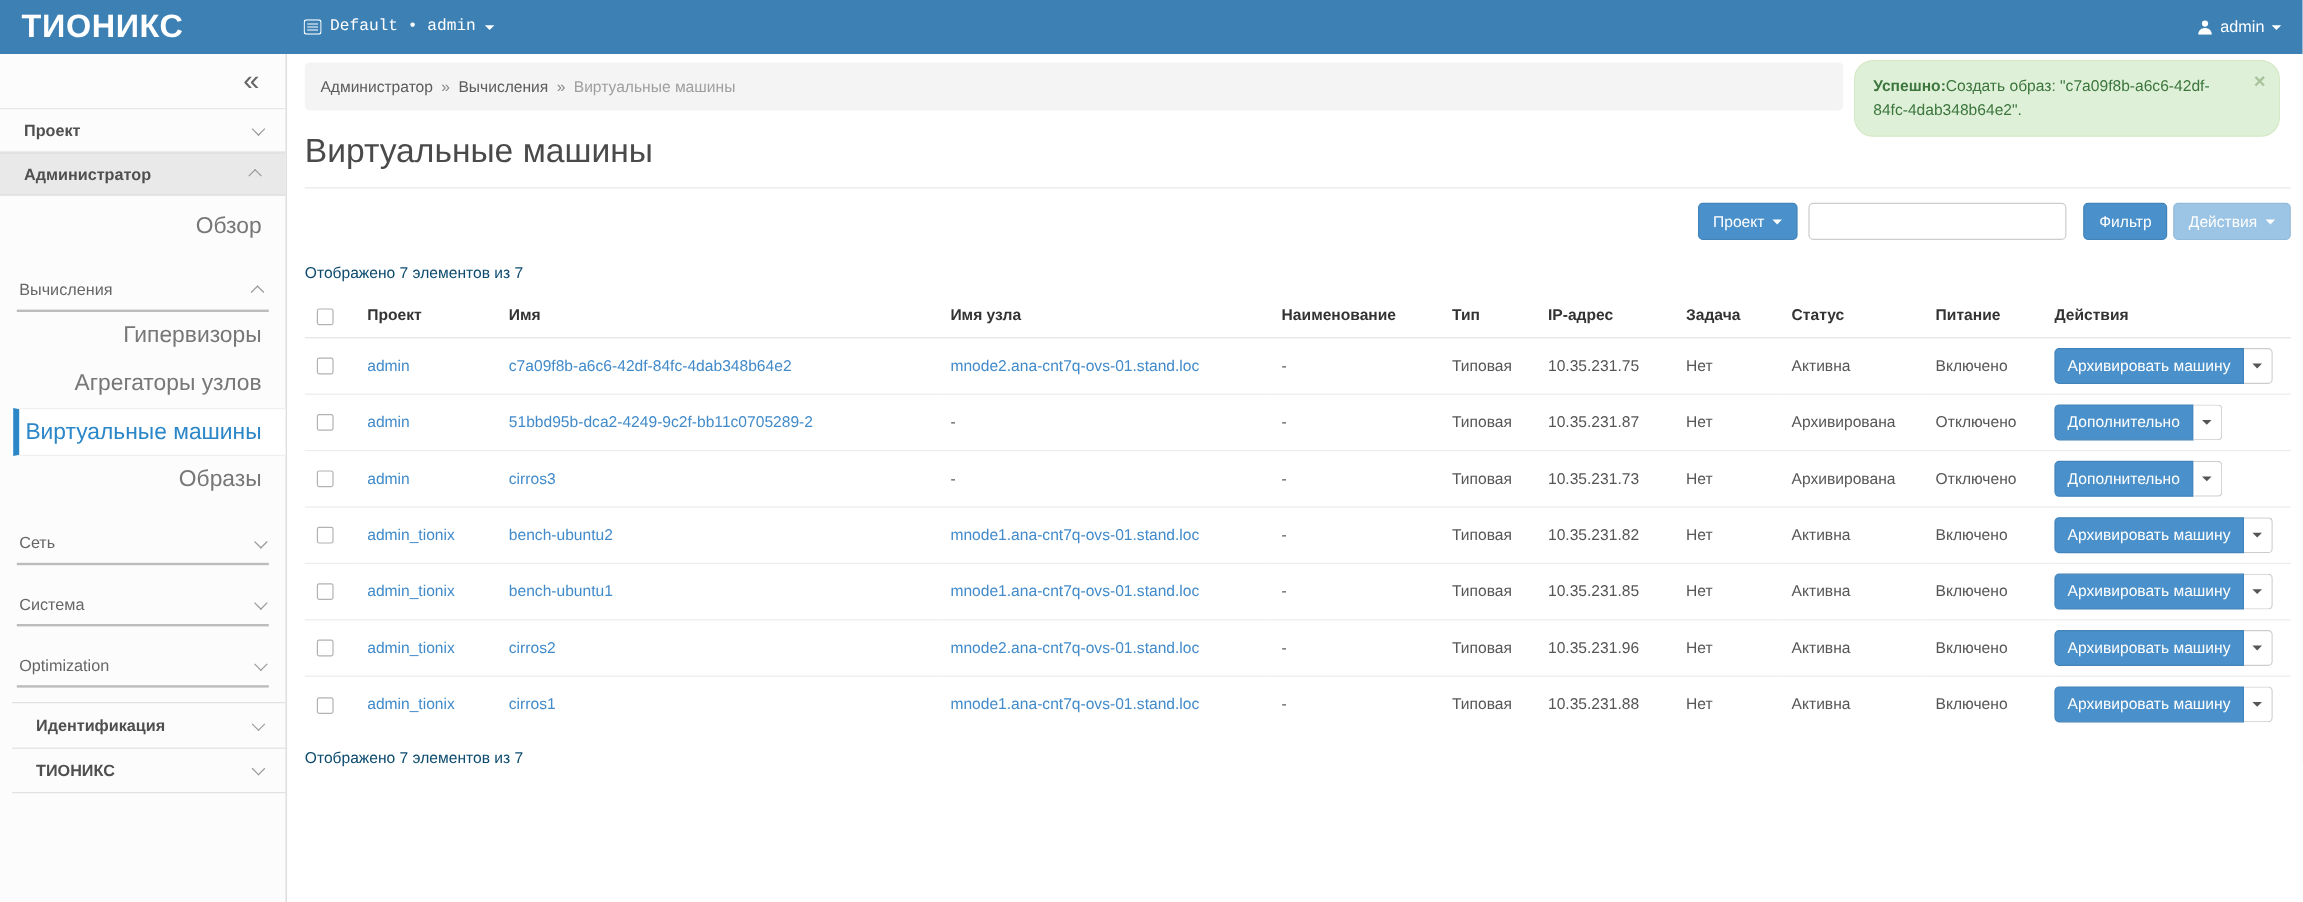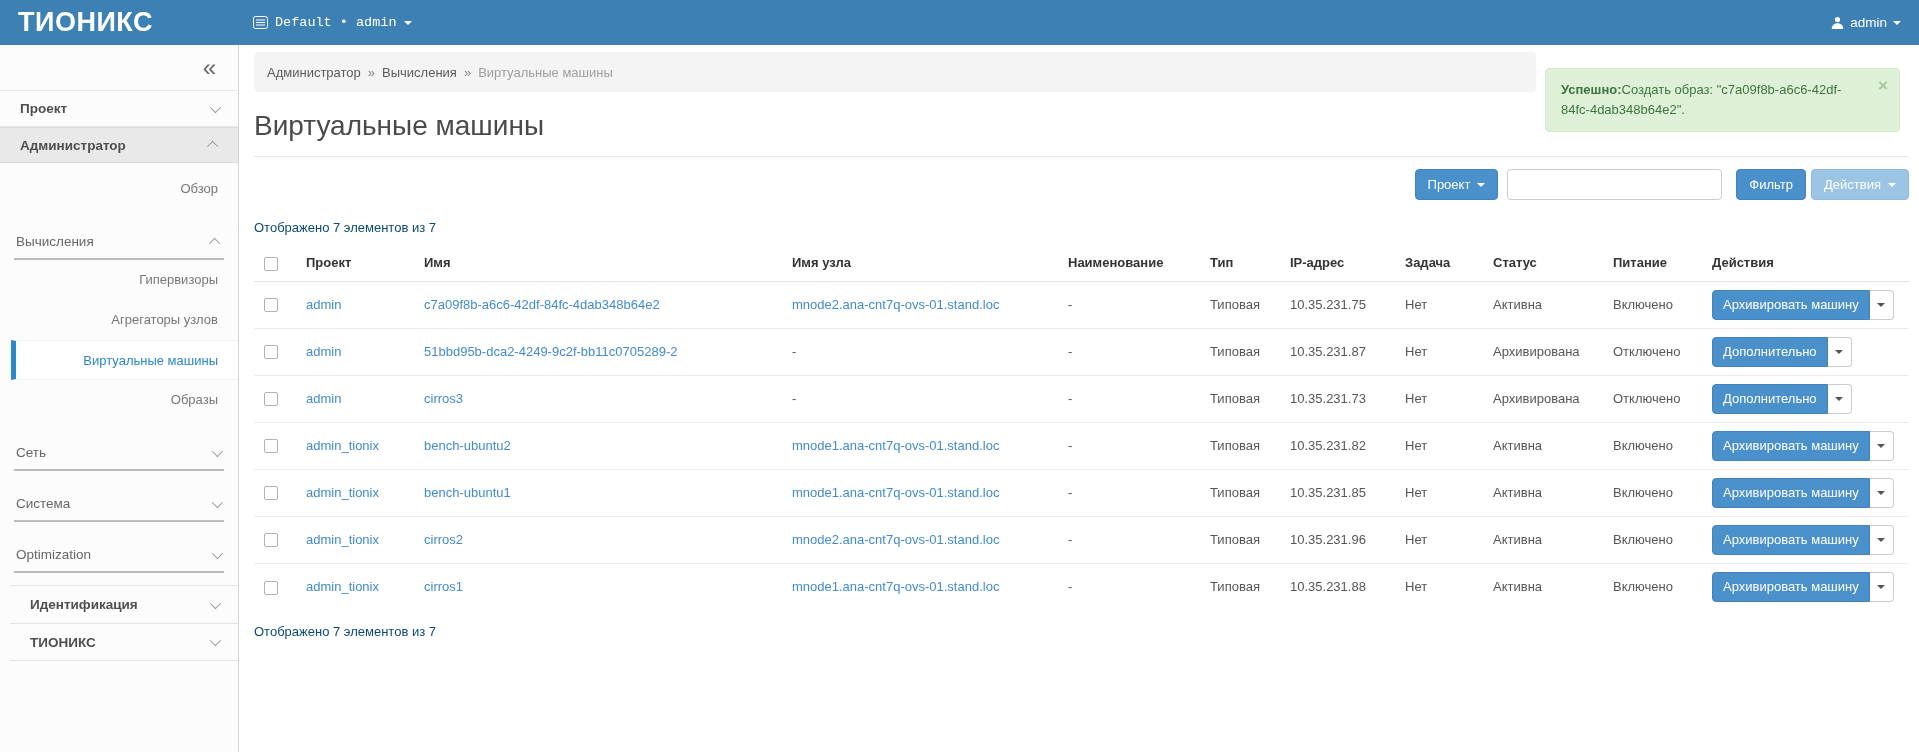--- a/index.html
+++ b/index.html
@@ -21,21 +21,21 @@
   .side-collapse span { font-size:24px; color:#666; cursor:pointer; line-height:1; }
   .panel-h { height:36px; display:flex; align-items:center; justify-content:space-between; padding:0 20px; border-bottom:1px solid #e7e7e7; cursor:pointer; }
   .panel-h .plabel { font-weight:bold; color:#4f4f4f; font-size:13.5px; }
   .panel-h.expanded { background:#e9e9e9; border-top:1px solid #dcdcdc; border-bottom:1px solid #dcdcdc; }
   .panel-h.bottom { height:38px; border-top:1px solid #e2e2e2; border-bottom:none;margin-left:10px; }
   .panel-h.bottom:last-child { border-bottom:1px solid #e2e2e2; }
   .panels-gap { margin-top:12px; }
   .chev { width:8px; height:8px; border-right:1.5px solid #9a9a9a; border-bottom:1.5px solid #9a9a9a; display:inline-block; }
   .chev.down { transform:rotate(45deg) translateY(-2px); }
   .chev.up   { transform:rotate(-135deg) translateY(-2px); }
-  .side-link { height:40px; line-height:40px; text-align:right; padding-right:20px; color:#777; font-size:13px; cursor:pointer;margin-left:11px; }
+  .side-link { height:40px; line-height:40px; text-align:right; padding-right:20px; color:#777; font-size:19px; cursor:pointer;margin-left:11px; }
   .side-link.first { margin-top:6px; }
   .side-link.active { background:#fff; color:#2b87c8; border-top:1px solid #f0f0f0; border-bottom:1px solid #f0f0f0; border-left:5px solid #2b87c8; }
   .side-section { margin:14px 14px 0; padding:11px 4px 9px 2px; border-bottom:2px solid #bcbcbc; display:flex; align-items:center; justify-content:space-between; color:#666; font-size:13.5px; cursor:pointer; }
 
   
   .main { margin-left:239px; padding:7px 10px 0 15px; }
   .breadcrumb { width:1282px; height:40px; background:#f4f4f4; border-radius:4px; display:flex; align-items:center; padding:0 13px; color:#5b5b5b; }
   .breadcrumb a { color:#5b5b5b; text-decoration:none; cursor:pointer; }
   .breadcrumb .sep { color:#888; margin:0 7px; }
   .breadcrumb .current { color:#9f9f9f; }
@@ -60,21 +60,21 @@
   .lnk { color:#428bca; text-decoration:none; cursor:pointer; }
   .cb { display:inline-block; width:14px; height:14px; border:1px solid #b2b2b2; border-radius:2px; background:#fff; cursor:pointer; vertical-align:middle; }
   .c-act { padding-left:4px !important; }
 
   .row-btn-group { display:inline-flex;border-radius:11px; }
   .row-btn { background:#4a90ca; color:#fff; border:1px solid #4183ba; height:30px; padding:0 10px; display:inline-flex; align-items:center; border-radius:4px 0 0 4px; font-size:13px; cursor:pointer; font-family:inherit; white-space:nowrap; }
   .row-caret-btn { width:24px; height:30px; background:#fff; border:1px solid #ccc; border-left:none; border-radius:0 4px 4px 0; display:inline-flex; align-items:center; justify-content:center; cursor:pointer; }
   .caret-d { width:0; height:0; border-left:4px solid transparent; border-right:4px solid transparent; border-top:4px solid #555; }
 
   
-  .notify { position:absolute; top:68px; right:19px; width:355px; background:#dff0d8; border:1px solid #d6e9c6; border-radius:4px; padding:11px 34px 11px 15px; color:#3c763d; line-height:1.55; z-index:20; }
+  .notify { position:absolute; top:50px; right:19px; width:355px; background:#dff0d8; border:1px solid #d6e9c6; border-radius:16px; padding:11px 34px 11px 15px; color:#3c763d; line-height:1.55; z-index:20; }
   .notify b { font-weight:bold; }
   .notify .close-x { position:absolute; top:8px; right:11px; font-size:17px; font-weight:bold; color:#a9c39c; cursor:pointer; line-height:1; }
 </style>
 </head>
 <body>
 
 <div class="app">
 
   <header class="topbar">
     <div class="brand">ТИОНИКС</div>

